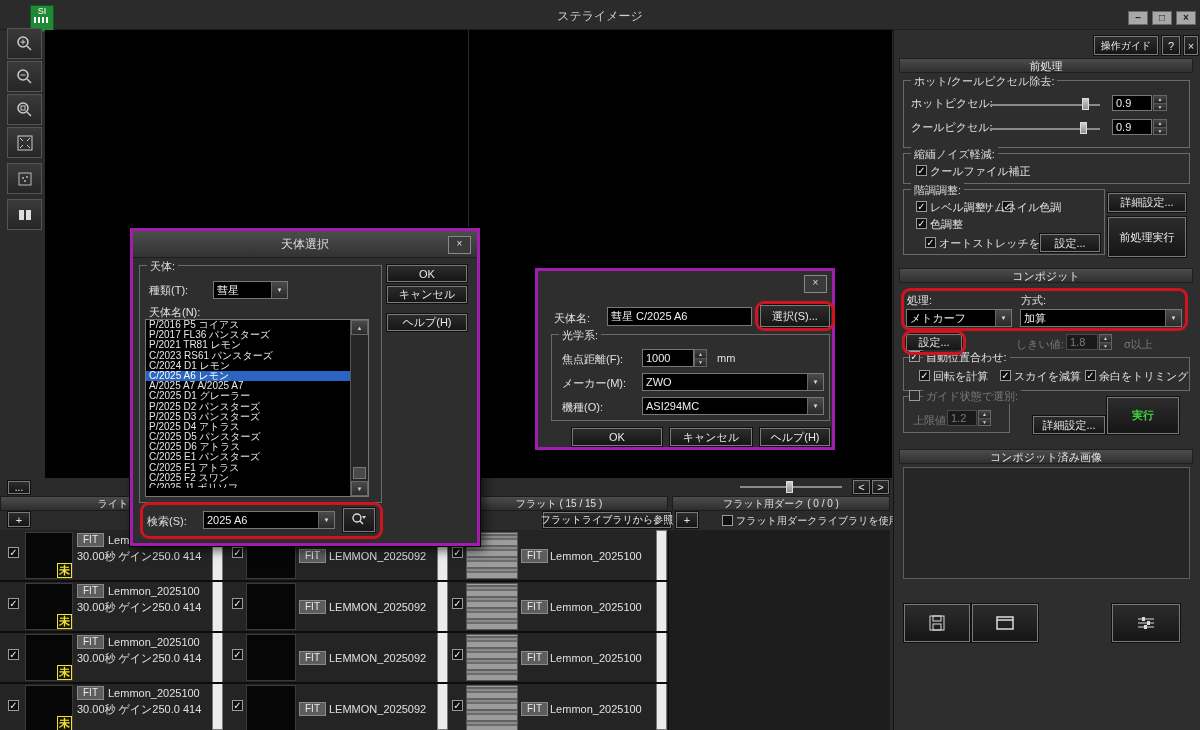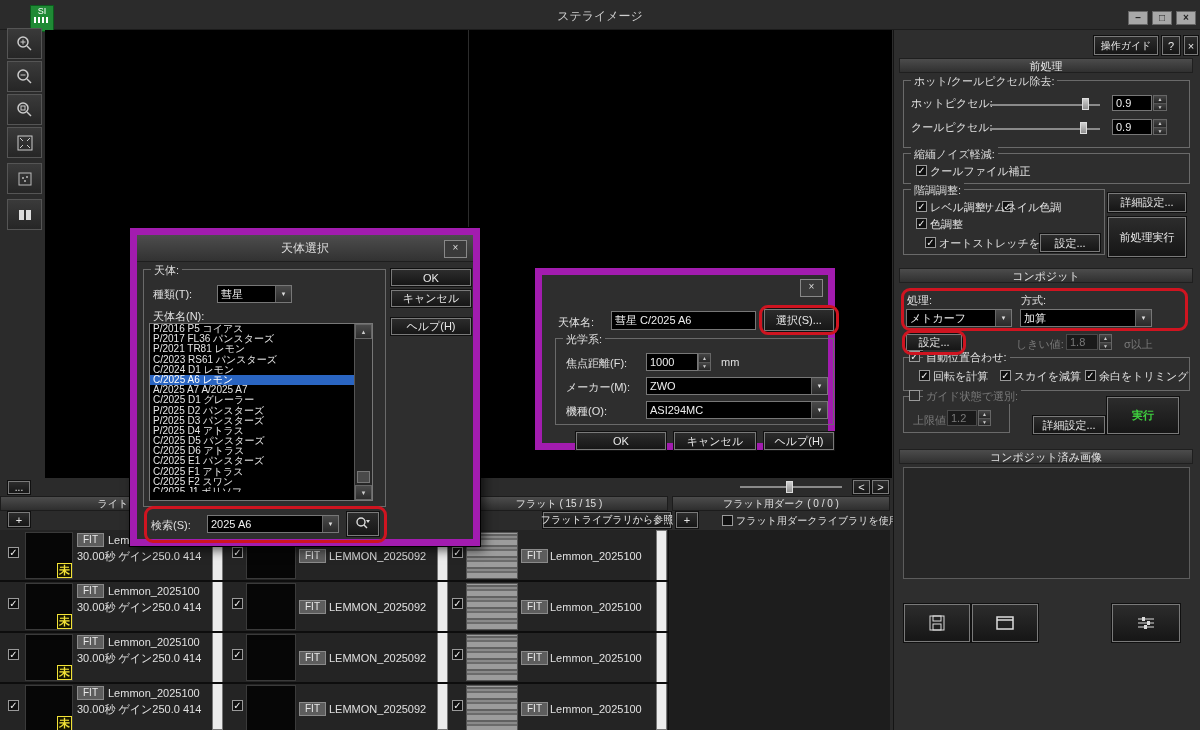--- a/index.html
+++ b/index.html
@@ -45,21 +45,21 @@
   .spin{display:flex;flex-direction:column;border:1px solid #666;}
   .spin i{flex:1;background:linear-gradient(#454545,#262626);font-style:normal;font-size:5px;color:#ccc;
           display:flex;align-items:center;justify-content:center;border-bottom:1px solid #555;}
   .spin i:last-child{border-bottom:none;}
   
   .sldtrack{height:2px;background:#8a8a8a;}
   .sldthumb{width:7px;height:12px;background:linear-gradient(#cfcfcf,#8f8f8f);border:1px solid #dedede;}
   
   .redbox{border:3px solid #cf1420;border-radius:9px;pointer-events:none;z-index:40;}
   
-  .dialog{background:#2e2e2e;border:7px solid #a21caf;box-shadow:0 0 0 1px #000,4px 4px 10px rgba(0,0,0,.65);z-index:20;}
+  .dialog{background:#2e2e2e;border:3px solid #a21caf;box-shadow:0 0 0 1px #000,4px 4px 10px rgba(0,0,0,.65);z-index:20;}
   .dtitle{height:26px;background:linear-gradient(#4d4d4d,#323232);border-bottom:1px solid #1e1e1e;
           display:flex;align-items:center;justify-content:center;font-size:12px;color:#dedede;}
   .dx{position:absolute;width:21px;height:16px;background:#3a3a3a;border:1px solid #888;color:#ddd;
       font-size:10px;line-height:14px;text-align:center;}
   
   .list{background:#000;border:1px solid #777;overflow:hidden;}
   .litem{height:10.2px;line-height:10.3px;font-size:10px;color:#e6e6e6;padding:0 3px;white-space:nowrap;overflow:hidden;}
   .litem.sel{background:#2a65c2;color:#fff;}
   .vsb{background:#262626;border-left:1px solid #555;display:flex;flex-direction:column;justify-content:space-between;}
   .vsb .sa{height:13px;background:linear-gradient(#4a4a4a,#2c2c2c);border:1px solid #666;font-size:6px;color:#ccc;
@@ -286,21 +286,21 @@
   <div class="abs btn" style="left:1108px;top:217px;width:78px;height:40px">前処理実行</div>
 
   <div class="abs hdrbar" style="left:899px;top:268px;width:294px">コンポジット</div>
 
   <div class="abs lbl" style="left:907px;top:293px">処理:</div>
   <div class="abs lbl" style="left:1021px;top:293px">方式:</div>
   <div class="abs dd" style="left:906px;top:309px;width:106px;height:18px">
     <span class="ddval">メトカーフ</span>
     <span class="ddarr"></span>
   </div>
-  <div class="abs dd" style="left:1020px;top:309px;width:132px;height:18px">
+  <div class="abs dd" style="left:1020px;top:309px;width:162px;height:18px">
     <span class="ddval">加算</span>
     <span class="ddarr"></span>
   </div>
   <div class="abs redbox" style="left:901px;top:288px;width:287px;height:43px"></div>
 
   <div class="abs btn" style="left:906px;top:334px;width:56px;height:17px">設定...</div>
   <div class="abs redbox" style="left:902px;top:330px;width:64px;height:25px"></div>
   <div class="abs lbl dis" style="left:1016px;top:337px">しきい値:</div>
   <div class="abs input dis" style="left:1066px;top:334px;width:32px;height:16px">1.8</div>
   <div class="abs spin" style="left:1099px;top:334px;width:13px;height:16px">

